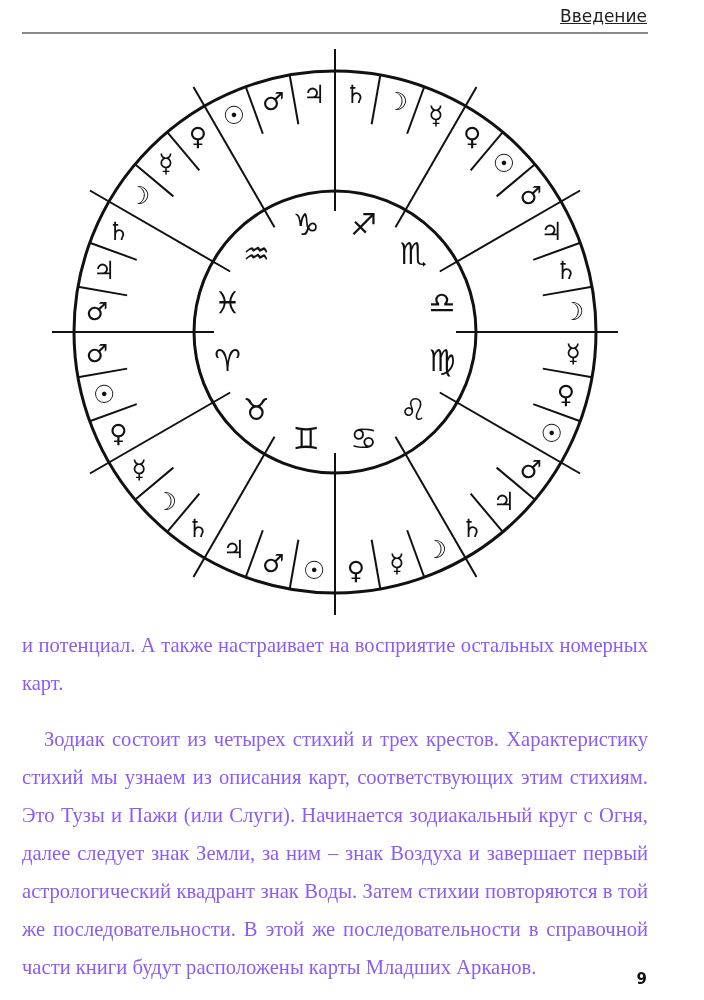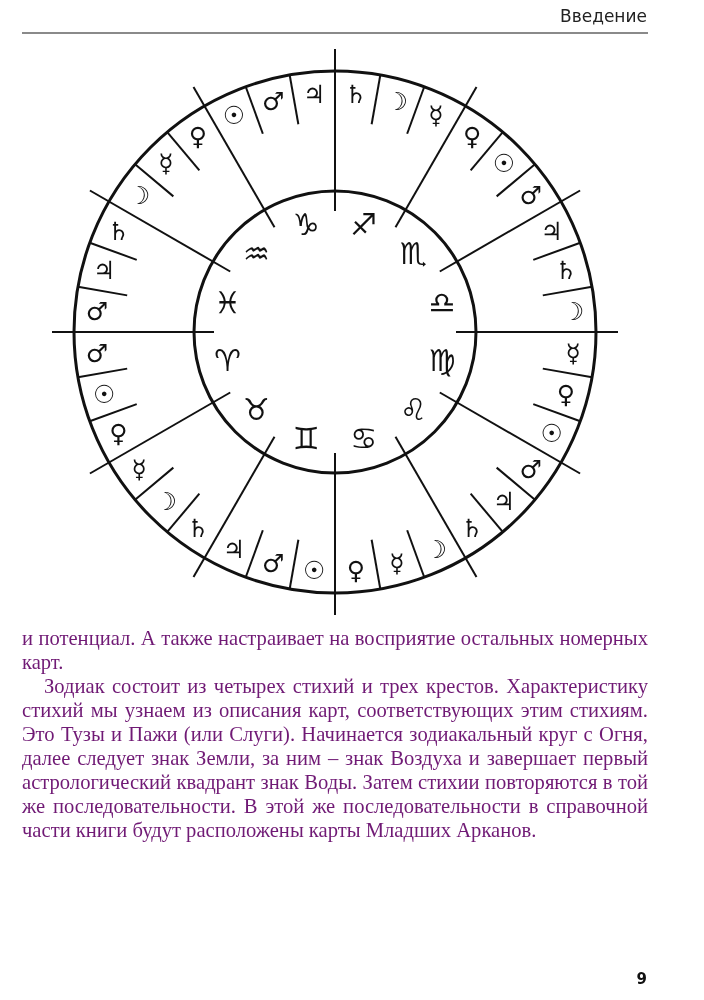--- a/index.html
+++ b/index.html
@@ -1,28 +1,28 @@
 <!DOCTYPE html>
 <html><head>
 <meta charset="utf-8">
 <style>
   html, body { margin: 0; padding: 0; background: #ffffff; }
   body { width: 704px; height: 1000px; position: relative; overflow: hidden; color: #111; }
   .running-head {
     position: absolute; right: 57px; top: 6px;
-    font-family: "DejaVu Sans", sans-serif; font-size: 17px; color: #222;
+    font-family: "DejaVu Sans", sans-serif; font-size: 17px; color: #222; text-decoration: underline;
   }
   .head-rule { position: absolute; left: 22px; top: 32px; width: 626px; height: 2px; background: #8a8a8a; }
   #wheel { position: absolute; left: 0; top: 0; }
   .body-text {
     position: absolute; left: 22px; top: 626px; width: 626px;
-    font-family: "Liberation Serif", serif; font-size: 20.6px; line-height: 24px; color: #701a75;
+    font-family: "Liberation Serif", serif; font-size: 20.6px; line-height: 38px; color: #8b5cf6;
   }
   .body-text p { margin: 0; text-align: justify; text-align-last: left; }
-  .body-text p.indent { text-indent: 22px; }
+  .body-text p.indent { text-indent: 22px; margin-top: 18px; }
   .page-number {
     position: absolute; right: 57px; top: 970px;
     font-family: "DejaVu Sans", sans-serif; font-weight: bold; font-size: 15px; color: #111;
   }
   .glyph { font-family: "DejaVu Sans", sans-serif; fill: #111; }
 </style>
 </head>
 <body>
 
 <div class="running-head">Введение</div>

